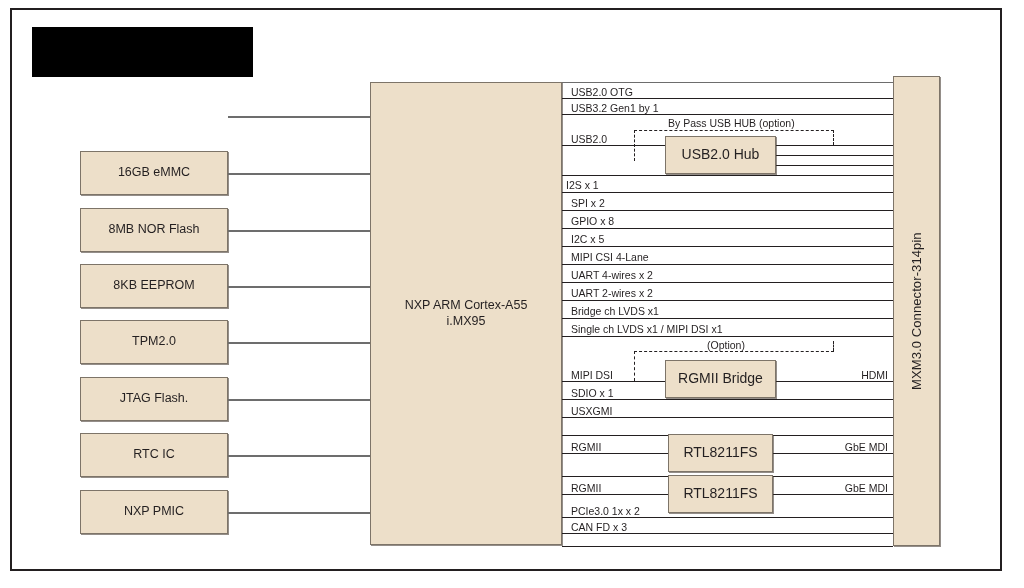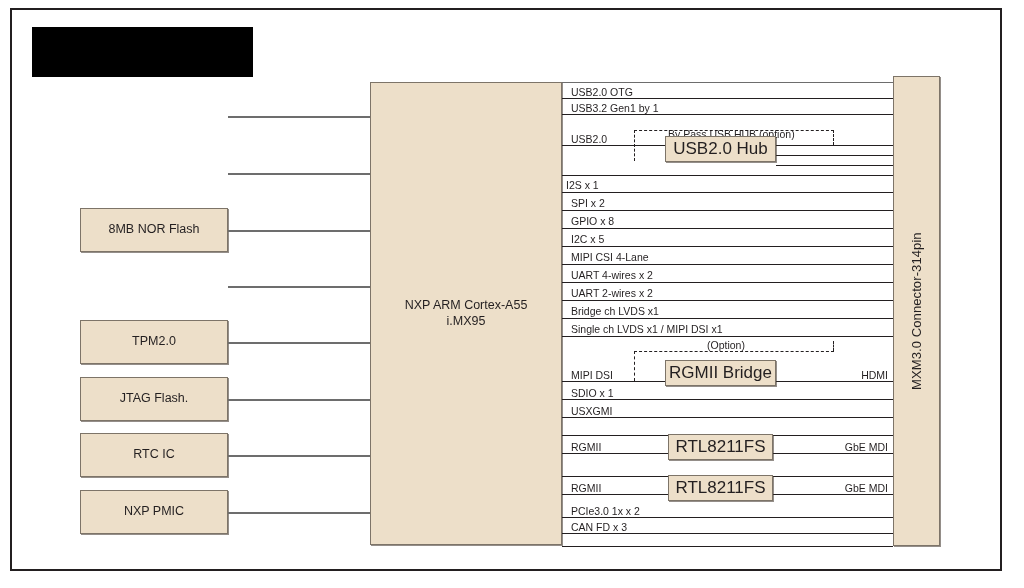--- a/index.html
+++ b/index.html
@@ -26,21 +26,21 @@
   .left-box{width:148px;height:44px;left:80px;}
 
   .soc{left:370px;top:82px;width:192px;height:463px;
        font-size:12.5px;flex-direction:column;}
   .soc span{display:block;}
 
   .connector{left:893px;top:76px;width:47px;height:470px;}
   .connector .vtext{transform:rotate(-90deg);white-space:nowrap;
                     font-size:13px;letter-spacing:.1px;}
 
-  .mini{height:26px;font-size:17px;text-align:center;}
+  .mini{height:38px;font-size:14px;text-align:center;}
   .usbhub{left:665px;top:136px;width:111px;}
   .hdmibridge{left:665px;top:360px;width:111px;}
   .phy1{left:668px;top:434px;width:105px;}
   .phy2{left:668px;top:475px;width:105px;}
 
   
   .rows{position:absolute;left:562px;top:82px;width:331px;height:464px;}
 
   .hline{position:absolute;left:0;height:0;border-top:1px solid #231f20;}
   .hline.grey{border-top:1px solid #6d6d6d;}
@@ -62,22 +62,28 @@
 </style>
 </head>
 <body>
 
 <div id="canvas">
 
   <div class="frame"></div>
 
   <div class="redaction"></div>
 
+  <div class="box left-box" style="top:151px">
+      <span>16GB eMMC</span>
+    </div>
   <div class="box left-box" style="top:208px">
       <span>8MB NOR Flash</span>
+    </div>
+  <div class="box left-box" style="top:264px">
+      <span>8KB EEPROM</span>
     </div>
   <div class="box left-box" style="top:320px">
       <span>TPM2.0</span>
     </div>
   <div class="box left-box" style="top:377px">
       <span>JTAG Flash.</span>
     </div>
   <div class="box left-box" style="top:433px">
       <span>RTC IC</span>
     </div>
@@ -153,21 +159,21 @@
     <div class="rowlabel" style="left:9px;top:440px">CAN FD x 3</div>
 
     <div class="rowlabel right" style="left:231px;top:288px;width:95px">HDMI</div>
     <div class="rowlabel right" style="left:231px;top:360px;width:95px">GbE MDI</div>
     <div class="rowlabel right" style="left:231px;top:401px;width:95px">GbE MDI</div>
   </div>
 
   <div class="dash v" style="left:634px;top:130px;height:31px"></div>
   <div class="dash h" style="left:634px;top:130px;width:200px"></div>
   <div class="dash v" style="left:833px;top:130px;height:15px"></div>
-  <div class="opt-caption" style="left:668px;top:128px">By Pass USB HUB (option)</div>
+  <div class="opt-caption" style="left:668px;top:117px">By Pass USB HUB (option)</div>
 
   <div class="dash v" style="left:634px;top:351px;height:30px"></div>
   <div class="dash h" style="left:634px;top:351px;width:200px"></div>
   <div class="dash v" style="left:833px;top:341px;height:10px"></div>
   <div class="opt-caption" style="left:707px;top:339px">(Option)</div>
 
   <div class="box mini usbhub">
       <span>USB2.0 Hub</span>
     </div>
   <div class="box mini hdmibridge">

